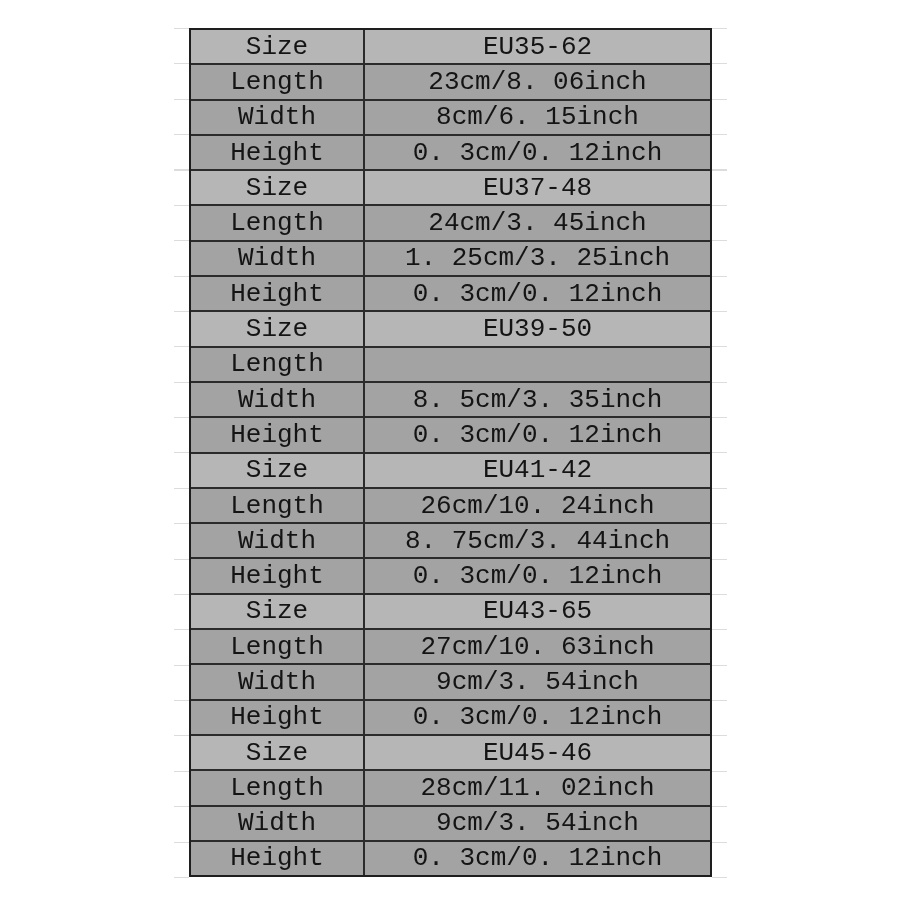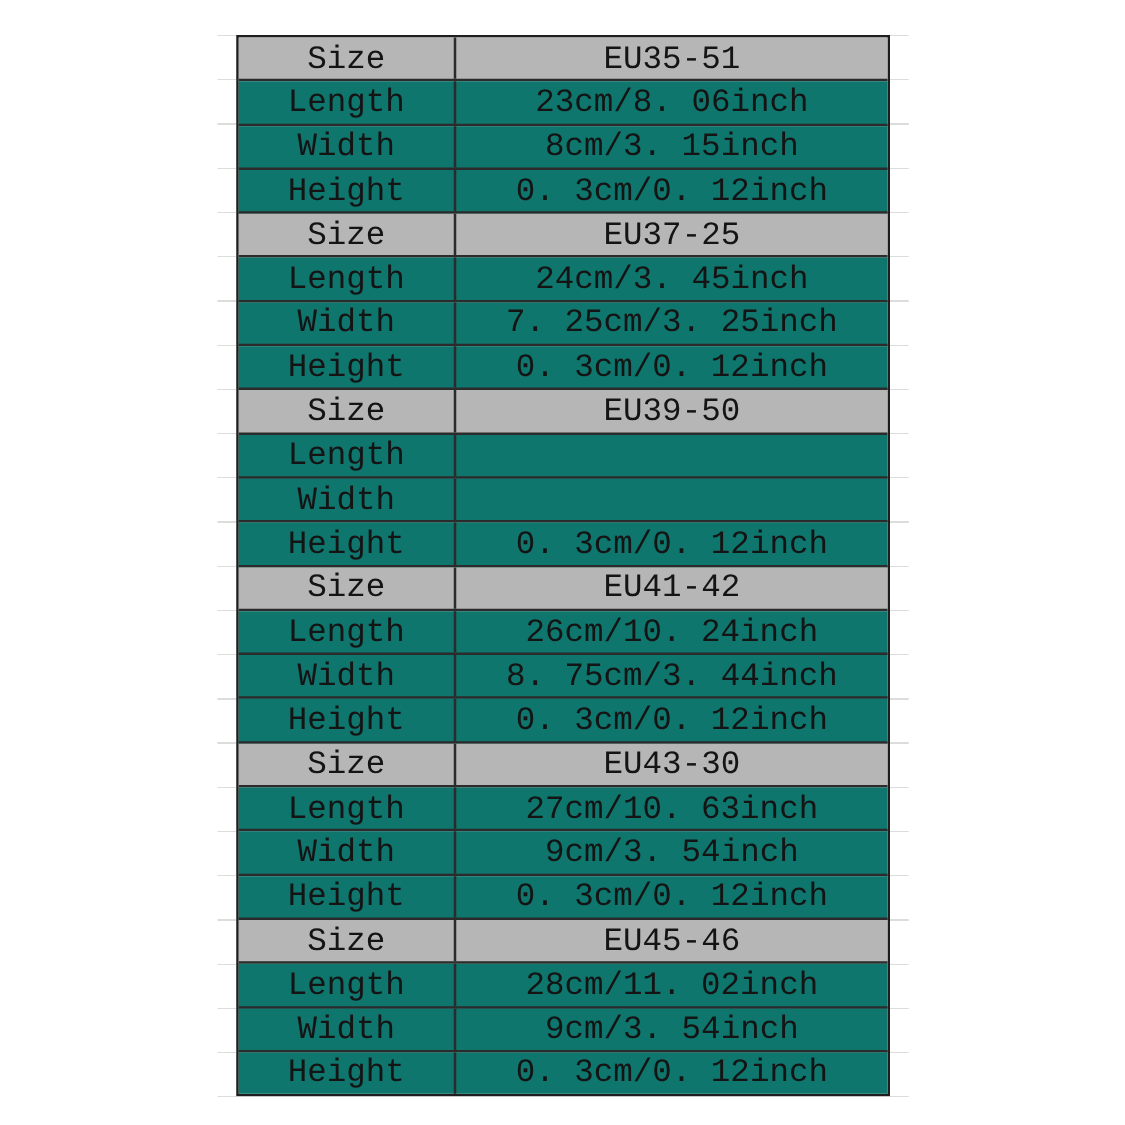--- a/index.html
+++ b/index.html
@@ -25,21 +25,21 @@
     border: 2px solid #1e1e1e;
     display: flex;
     flex-direction: column;
     background: #ffffff;
   }
   .t-row {
     flex: 1;
     display: flex;
     box-sizing: border-box;
     border-bottom: 2px solid #2b2b2b;
-    background: #0f766e;
+    background: #a3a3a3;
   }
   .t-row:last-child { border-bottom: none; }
   .t-row.size-row { background: #b6b6b6; }
   .cell {
     display: flex;
     align-items: center;
     justify-content: center;
     font-size: 26px;
     letter-spacing: 0px;
     line-height: 1;
@@ -70,61 +70,62 @@
 </head>
 <body>
 
 <div class="grid-stub left"></div>
 <div class="grid-stub right"></div>
 
 <div class="size-table">
 
   <div class="t-row size-row">
     <div class="cell label-cell">Size</div>
-    <div class="cell value-cell">EU35-51</div>
+    <div class="cell value-cell">EU35-62</div>
   </div>
   <div class="t-row">
     <div class="cell label-cell">Length</div>
     <div class="cell value-cell">23cm/8. 06inch</div>
   </div>
   <div class="t-row">
     <div class="cell label-cell">Width</div>
-    <div class="cell value-cell">8cm/3. 15inch</div>
+    <div class="cell value-cell">8cm/6. 15inch</div>
   </div>
   <div class="t-row">
     <div class="cell label-cell">Height</div>
     <div class="cell value-cell">0. 3cm/0. 12inch</div>
   </div>
 
   <div class="t-row size-row">
     <div class="cell label-cell">Size</div>
-    <div class="cell value-cell">EU37-25</div>
+    <div class="cell value-cell">EU37-48</div>
   </div>
   <div class="t-row">
     <div class="cell label-cell">Length</div>
     <div class="cell value-cell">24cm/3. 45inch</div>
   </div>
   <div class="t-row">
     <div class="cell label-cell">Width</div>
-    <div class="cell value-cell">7. 25cm/3. 25inch</div>
+    <div class="cell value-cell">1. 25cm/3. 25inch</div>
   </div>
   <div class="t-row">
     <div class="cell label-cell">Height</div>
     <div class="cell value-cell">0. 3cm/0. 12inch</div>
   </div>
 
   <div class="t-row size-row">
     <div class="cell label-cell">Size</div>
     <div class="cell value-cell">EU39-50</div>
   </div>
   <div class="t-row">
     <div class="cell label-cell">Length</div>
   </div>
   <div class="t-row">
     <div class="cell label-cell">Width</div>
+    <div class="cell value-cell">8. 5cm/3. 35inch</div>
   </div>
   <div class="t-row">
     <div class="cell label-cell">Height</div>
     <div class="cell value-cell">0. 3cm/0. 12inch</div>
   </div>
 
   <div class="t-row size-row">
     <div class="cell label-cell">Size</div>
     <div class="cell value-cell">EU41-42</div>
   </div>
@@ -136,21 +137,21 @@
     <div class="cell label-cell">Width</div>
     <div class="cell value-cell">8. 75cm/3. 44inch</div>
   </div>
   <div class="t-row">
     <div class="cell label-cell">Height</div>
     <div class="cell value-cell">0. 3cm/0. 12inch</div>
   </div>
 
   <div class="t-row size-row">
     <div class="cell label-cell">Size</div>
-    <div class="cell value-cell">EU43-30</div>
+    <div class="cell value-cell">EU43-65</div>
   </div>
   <div class="t-row">
     <div class="cell label-cell">Length</div>
     <div class="cell value-cell">27cm/10. 63inch</div>
   </div>
   <div class="t-row">
     <div class="cell label-cell">Width</div>
     <div class="cell value-cell">9cm/3. 54inch</div>
   </div>
   <div class="t-row">

